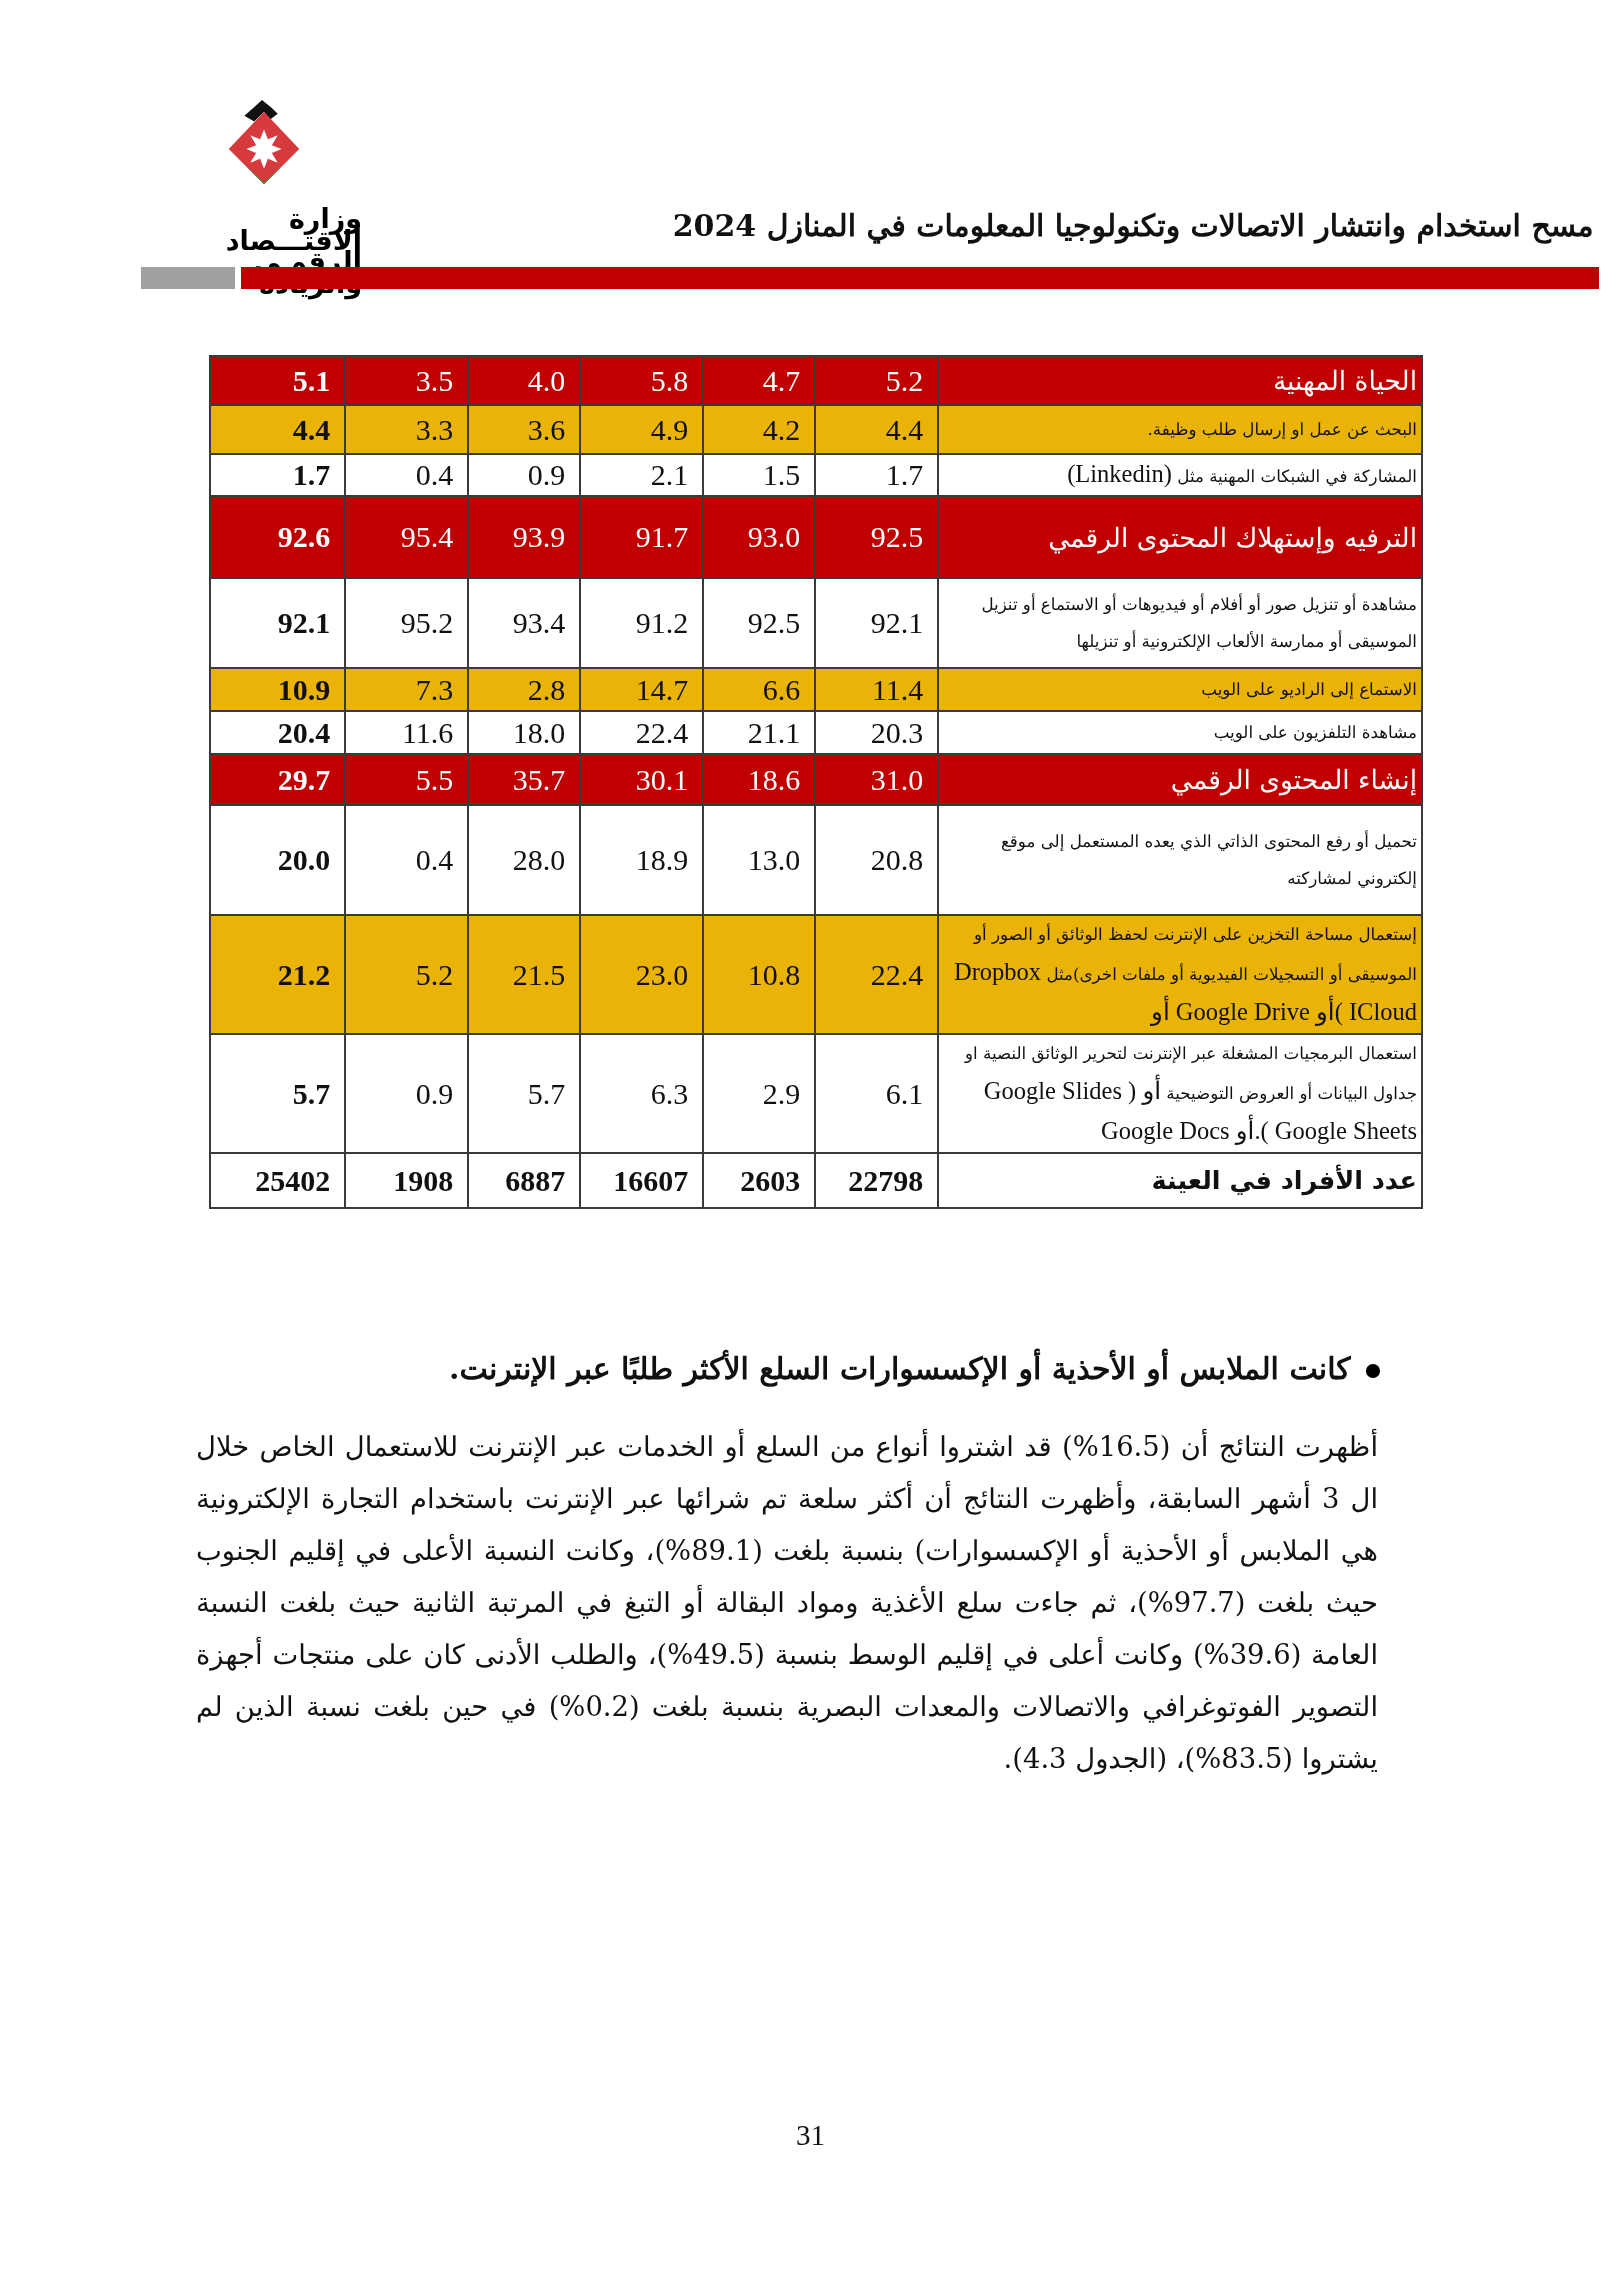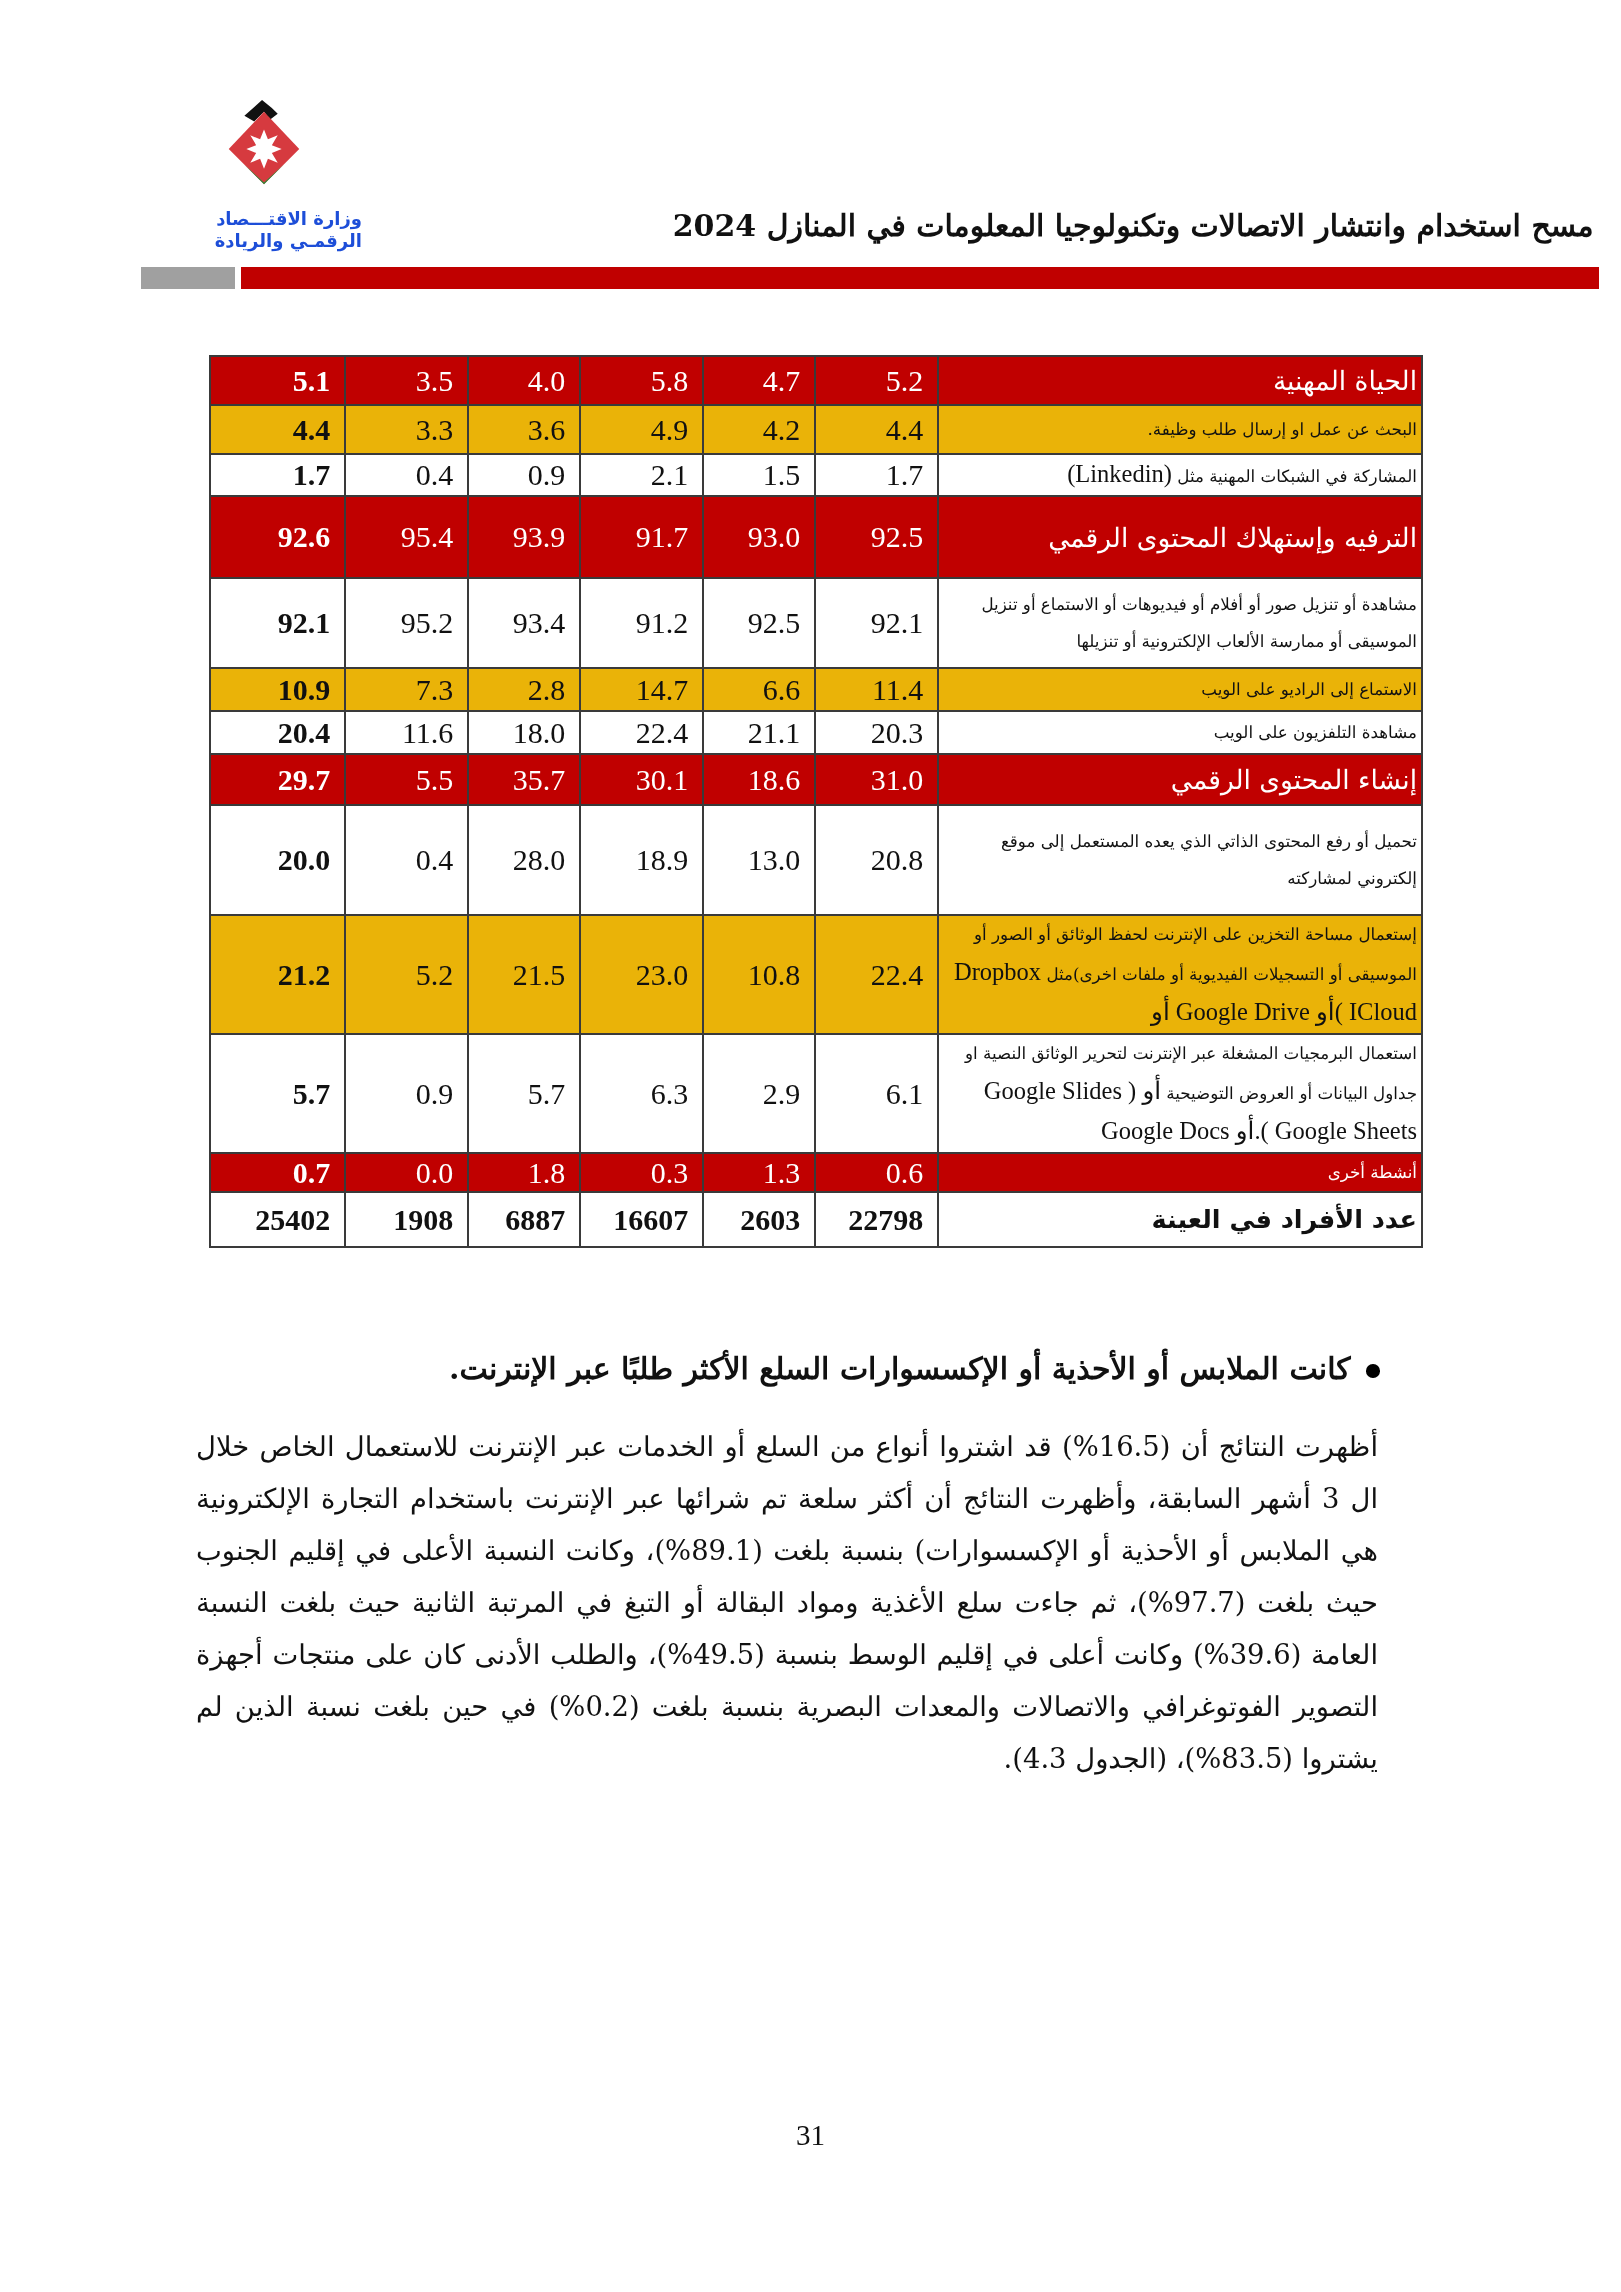--- a/index.html
+++ b/index.html
@@ -3,21 +3,21 @@
 <meta charset="utf-8">
 <style>
   html, body { margin: 0; padding: 0; background: #ffffff; }
   body { width: 1621px; height: 2293px; position: relative; overflow: hidden;
          font-family: "DejaVu Serif", "Liberation Serif", serif; color: #111; }
 
   
   .logo { position: absolute; left: 176px; top: 98px; width: 157px; height: 157px; }
   .logo-mark { position: absolute; left: 39px; top: 0; width: 98px; height: 108px; }
   .logo-text { position: absolute; left: 0; top: 110px; width: 186px; text-align: right; direction: rtl;
-               font-family: "DejaVu Sans", sans-serif; font-weight: bold; font-size: 18px; line-height: 21.6px; color: #1d4ed8; }
+               font-family: "DejaVu Sans", sans-serif; font-weight: bold; font-size: 27px; line-height: 21.6px; color: #000000; }
   .doc-title { position: absolute; right: 27.4px; top: 208px; direction: rtl; font-size: 30px; font-weight: bold;
                font-family: "DejaVu Serif", serif; color: #111; white-space: nowrap; text-align: right; }
   .bar-grey { position: absolute; left: 141px; top: 267px; width: 94px; height: 21.6px; background: #a0a0a0; }
   .bar-red { position: absolute; left: 241px; top: 267px; width: 1358px; height: 21.6px; background: #c00000; }
 
   
   .tbl { position: absolute; left: 209px; top: 355px; width: 1213px; border-collapse: collapse; table-layout: fixed; }
   .tbl td { border: 2px solid #3a3a3a; padding: 0 9.8px; vertical-align: middle; }
   .tbl td.num { text-align: right; font-family: "Liberation Serif", serif; font-size: 30px; padding-right: 13.7px; }
   .tbl td.num.total { font-weight: bold; }
@@ -164,29 +164,20 @@
       </tr>
       <tr class="white" style="height: 116px;">
         <td class="num total">5.7</td>
         <td class="num">0.9</td>
         <td class="num">5.7</td>
         <td class="num">6.3</td>
         <td class="num">2.9</td>
         <td class="num">6.1</td>
         <td class="label"><span>استعمال البرمجيات المشغلة عبر الإنترنت لتحرير الوثائق النصية او جداول البيانات أو العروض التوضيحية</span> <span class="ltr">Google Slides ) أو Google Docs أو.( Google Sheets</span></td>
       </tr>
-      <tr class="cat small" style="height: 35px;">
-        <td class="num total">0.7</td>
-        <td class="num">0.0</td>
-        <td class="num">1.8</td>
-        <td class="num">0.3</td>
-        <td class="num">1.3</td>
-        <td class="num">0.6</td>
-        <td class="label"><span>أنشطة أخرى</span></td>
-      </tr>
       <tr class="count" style="height: 55px;">
         <td class="num total">25402</td>
         <td class="num">1908</td>
         <td class="num">6887</td>
         <td class="num">16607</td>
         <td class="num">2603</td>
         <td class="num">22798</td>
         <td class="label"><span>عدد الأفراد في العينة</span></td>
       </tr>
     </tbody>

